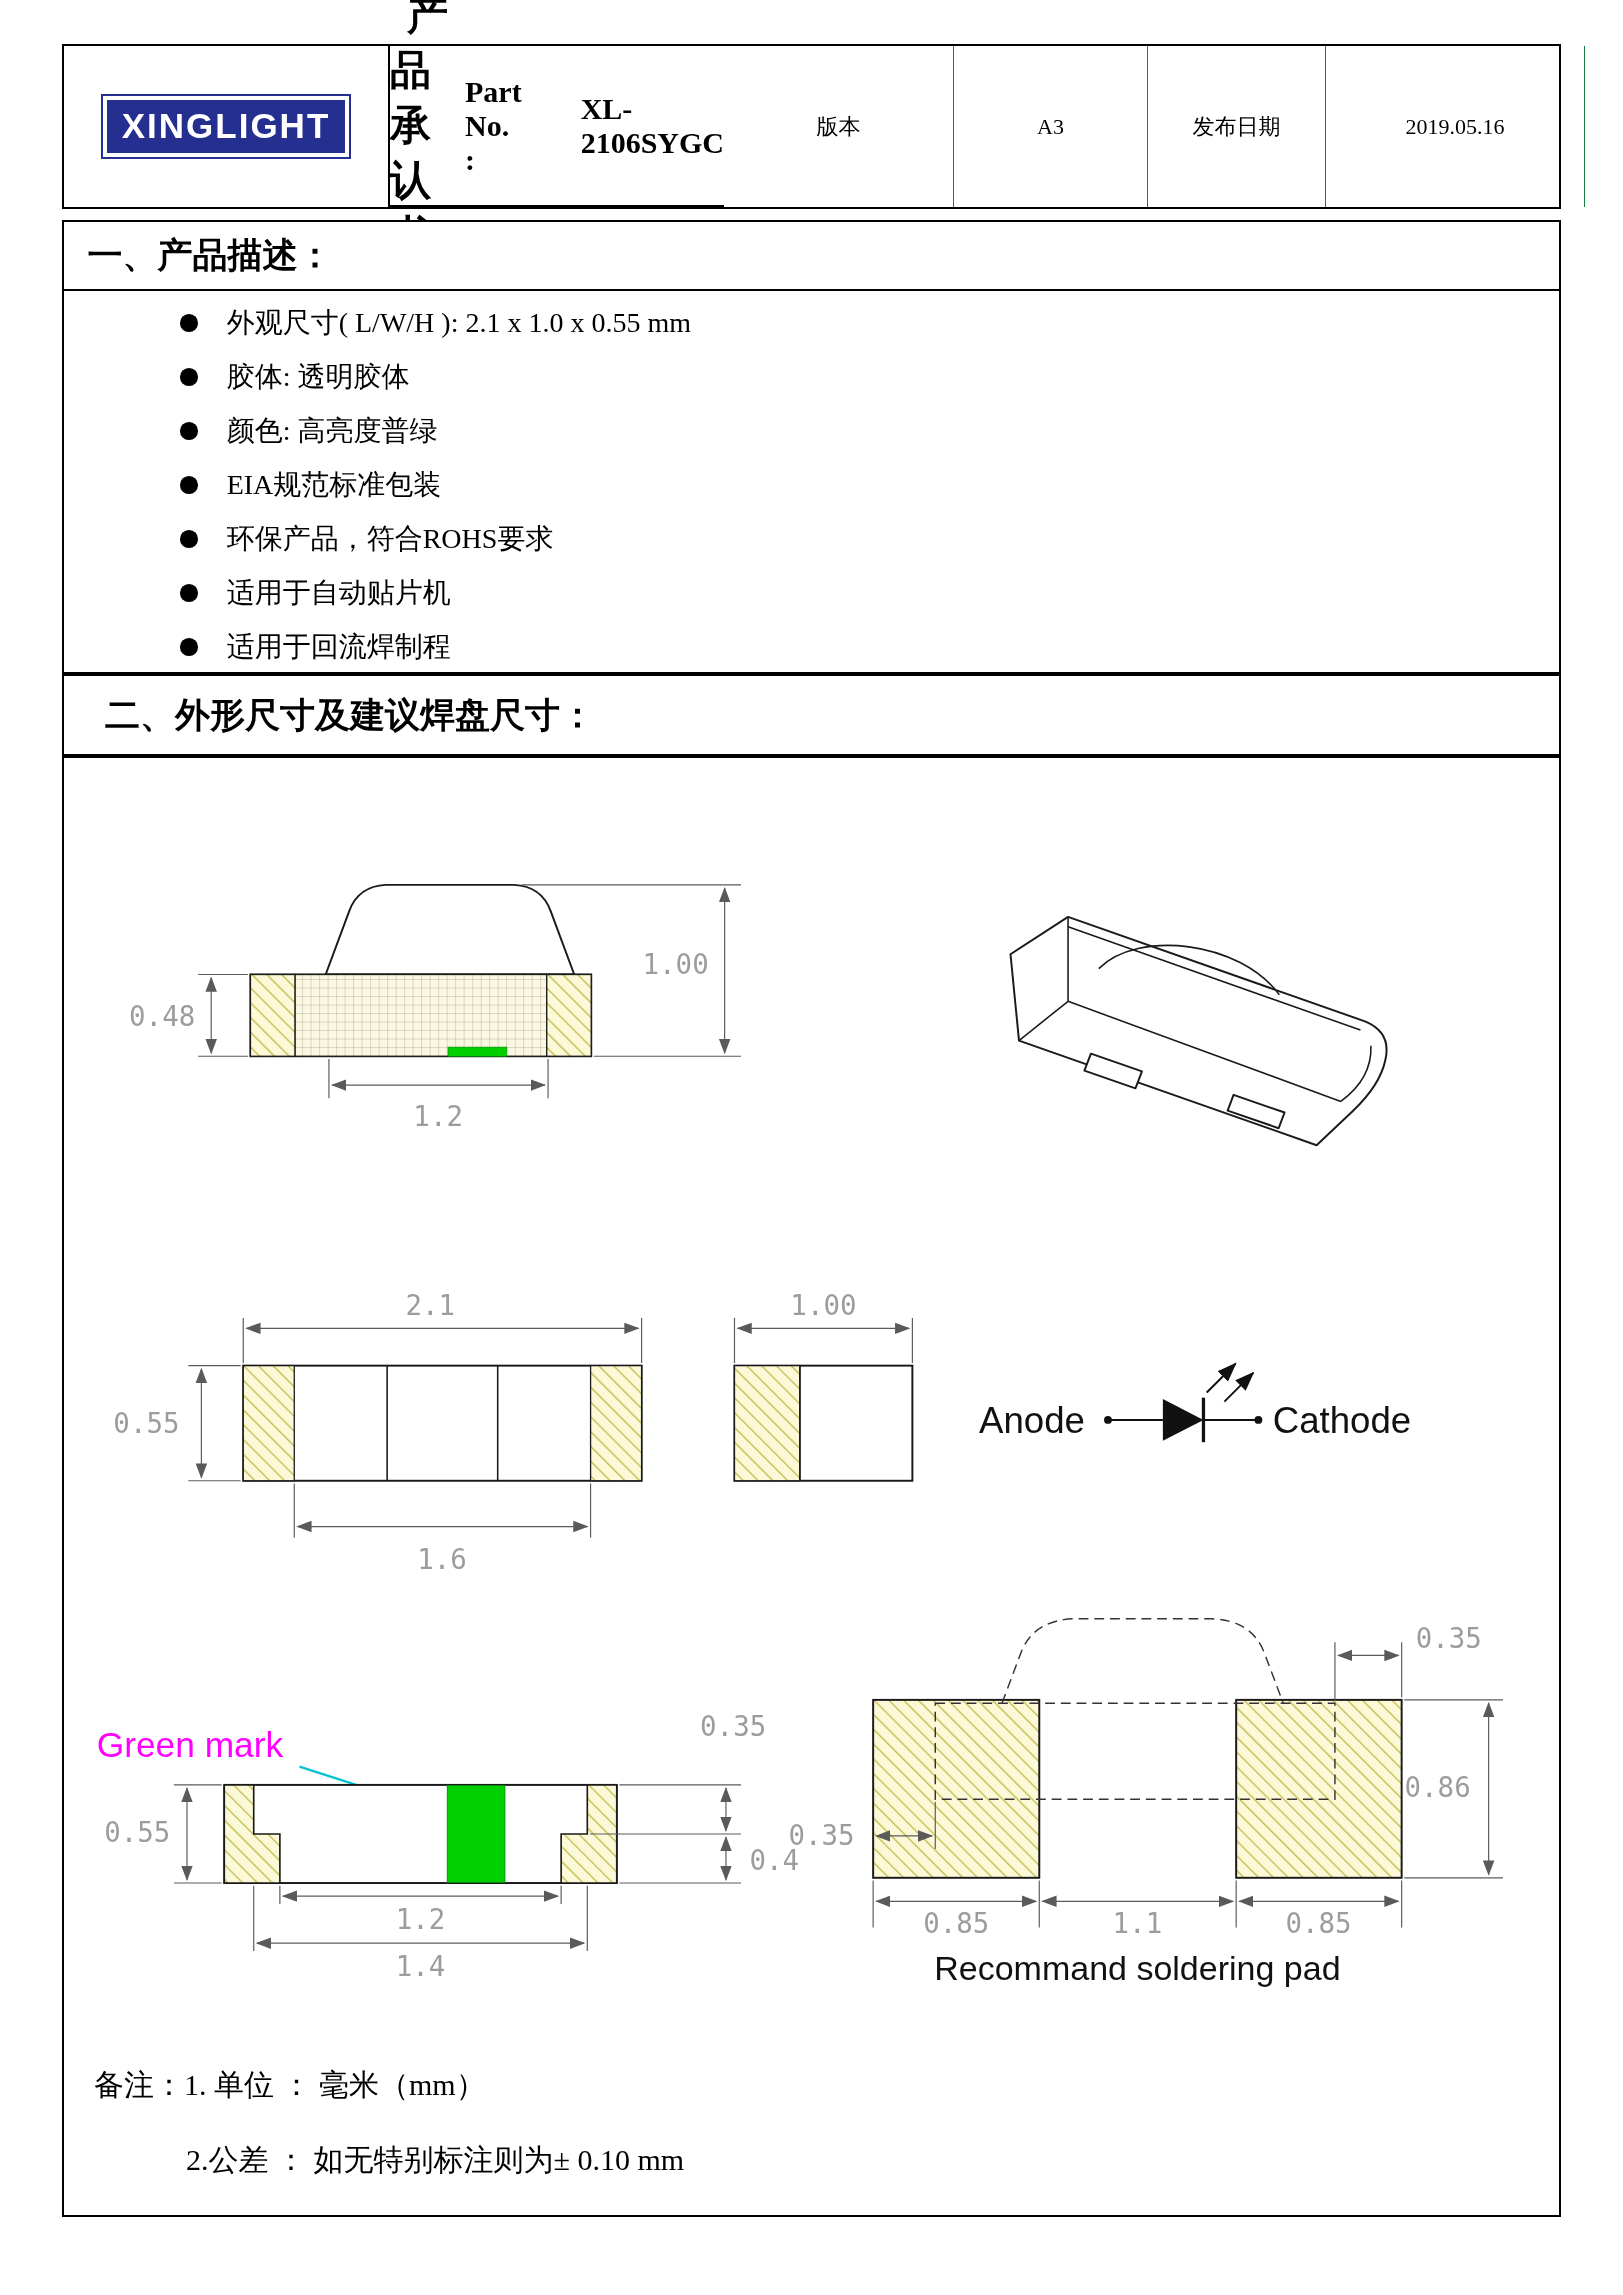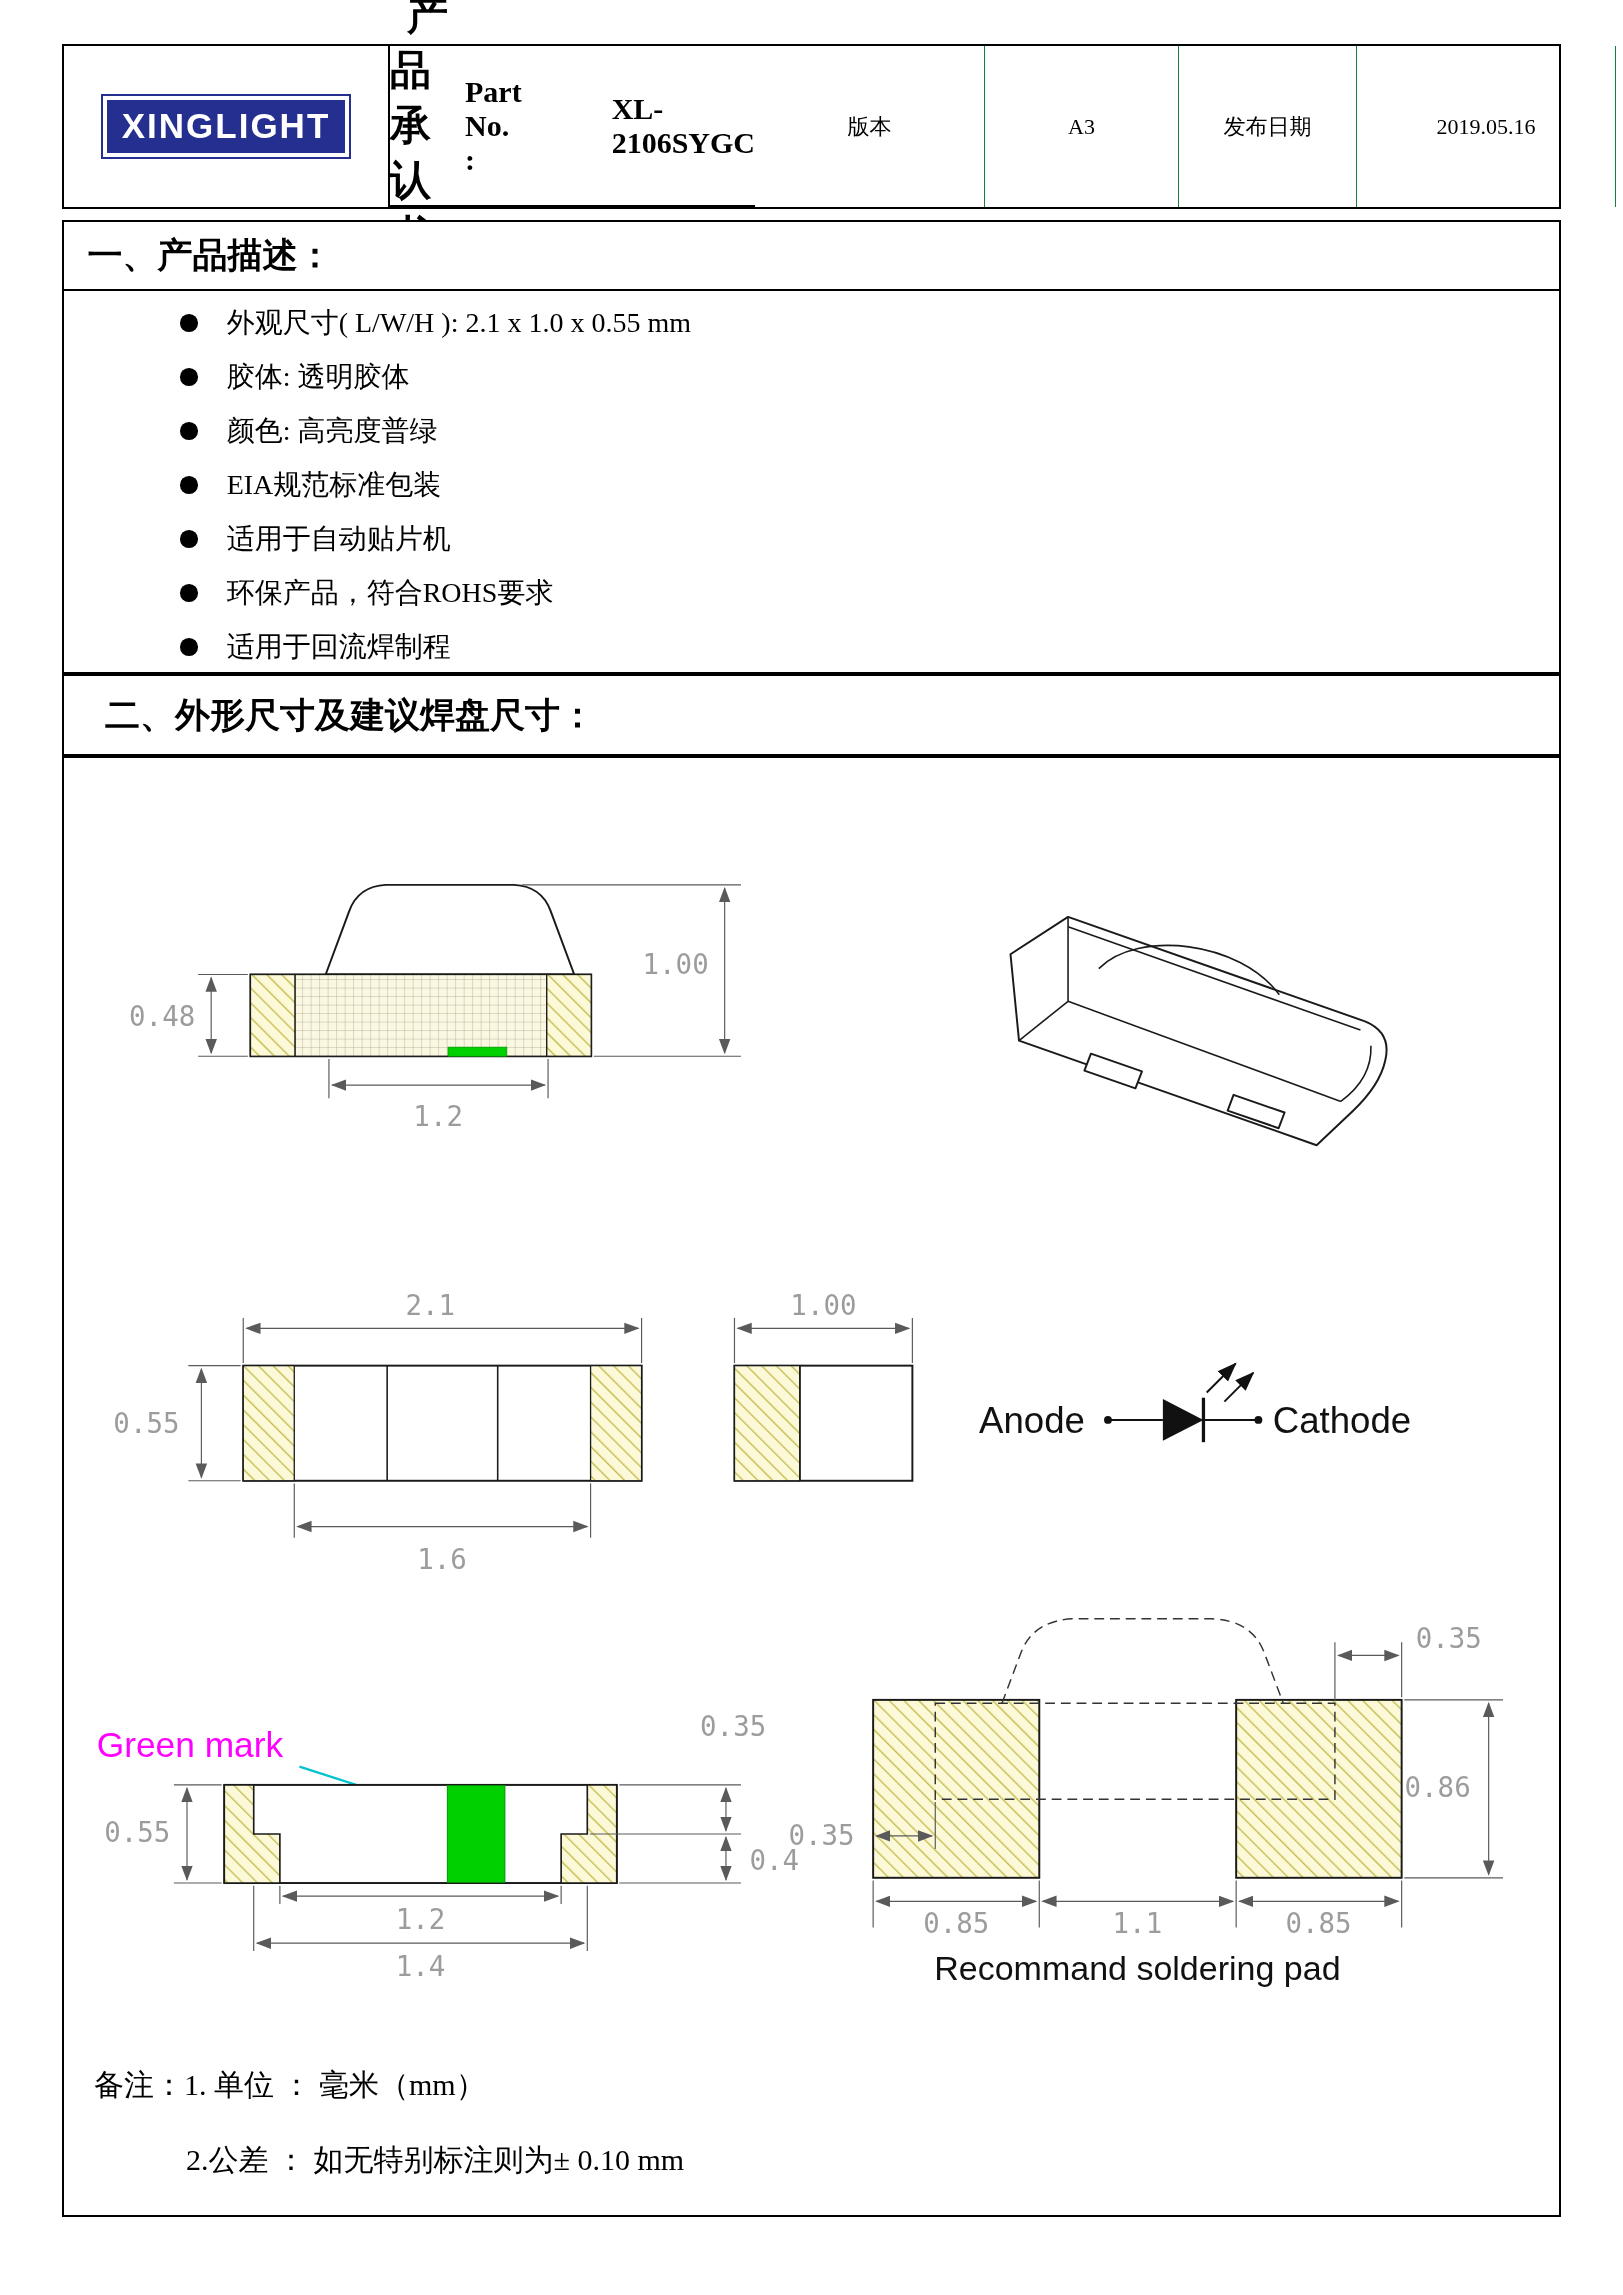--- a/index.html
+++ b/index.html
@@ -5,21 +5,21 @@
   *{margin:0;padding:0;box-sizing:border-box;}
   body{width:1624px;height:2295px;background:#fff;position:relative;font-family:"Liberation Serif",serif;color:#000;}
   .box{position:absolute;border:2.6px solid #000;background:#fff;}
   
   .hdr{left:62px;top:44px;width:1499px;height:165px;display:flex;}
   .logo-cell{width:326px;border-right:2px solid #000;display:flex;align-items:center;justify-content:center;}
   .logo-frame{border:2.6px solid #252f8f;padding:3.9px;}
   .logo-text{display:block;background:#252f8f;color:#fff;font-family:"Liberation Sans",sans-serif;font-weight:bold;font-size:35px;line-height:1;padding:7.9px 14.4px 9.8px;letter-spacing:2px;}
   .hdr-main{flex:1;display:flex;flex-direction:row;min-width:0;}
   .hdr-title{flex:0 0 67px;border-bottom:2px solid #000;display:flex;align-items:center;justify-content:center;font-size:41px;font-weight:bold;letter-spacing:17px;text-indent:17px;}
-  .hdr-part{flex:0 0 48px;border-bottom:2px solid #000;display:flex;align-items:center;justify-content:center;gap:90px;font-size:30px;font-weight:bold;}
+  .hdr-part{flex:0 0 48px;border-bottom:2px solid #000;display:flex;align-items:center;justify-content:center;gap:59px;font-size:30px;font-weight:bold;}
   .hdr-meta{flex:1;display:flex;align-items:stretch;font-size:22px;}
   .hdr-meta .cell{display:flex;align-items:center;justify-content:center;border-right:1px solid #15803d;}
   .hdr-meta .cell:last-child{border-right:none;}
   .w1{width:230px}.w2{width:194px}.w3{width:178px}.w4{width:259px}.w5{width:222px}.w6{flex:1}
   
   .sec1{left:62px;top:220px;width:1499px;height:454px;}
   .sec-title{height:69px;border-bottom:2px solid #000;display:flex;align-items:center;padding-left:23.6px;font-family:"Liberation Sans",sans-serif;font-weight:bold;font-size:35px;}
   .bullets{padding:5.2px 0 0 116px;}
   .bullet{height:54px;display:flex;align-items:center;font-size:28px;font-family:Liberation Serif, serif;}
   .dot{width:17.7px;height:17.7px;border-radius:50%;background:#000;margin-right:29px;flex:none;}
@@ -82,25 +82,25 @@
     <div class="bullet">
         <span class="dot"></span>
         <span>颜色: 高亮度普绿</span>
       </div>
     <div class="bullet">
         <span class="dot"></span>
         <span>EIA规范标准包装</span>
       </div>
     <div class="bullet">
         <span class="dot"></span>
+        <span>环保产品，符合ROHS要求</span>
+      </div>
+    <div class="bullet">
+        <span class="dot"></span>
         <span>适用于自动贴片机</span>
-      </div>
-    <div class="bullet">
-        <span class="dot"></span>
-        <span>环保产品，符合ROHS要求</span>
       </div>
     <div class="bullet">
         <span class="dot"></span>
         <span>适用于回流焊制程</span>
       </div>
   </div>
 </div>
 
 <div class="box sec2">
   <span>二、外形尺寸及建议焊盘尺寸：</span>

